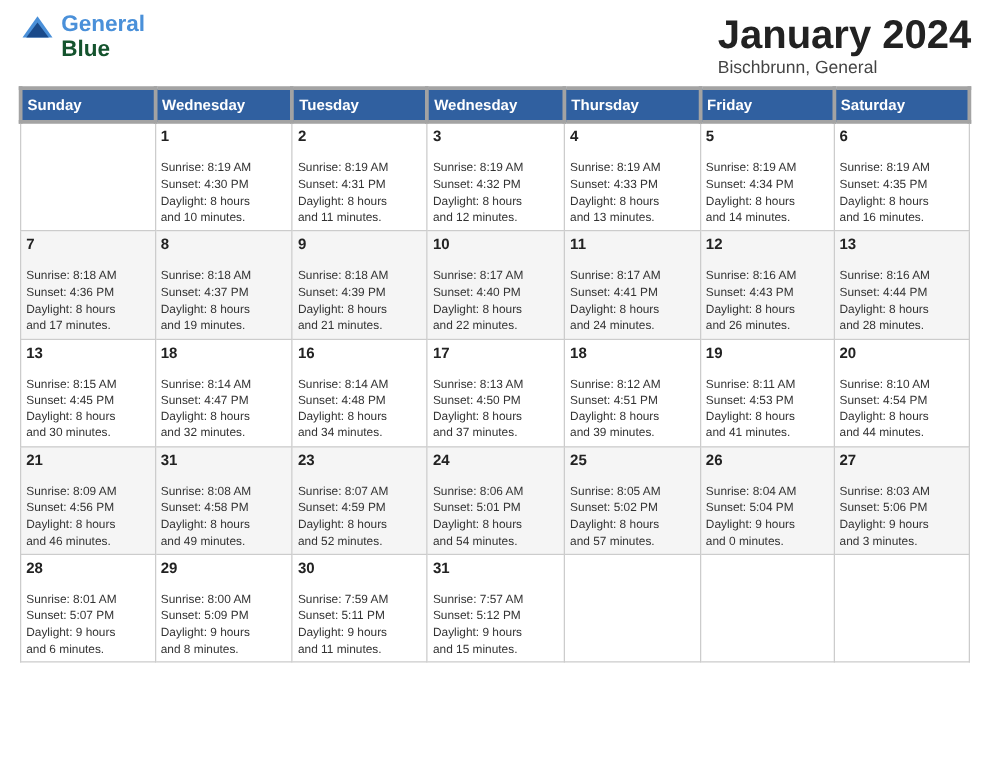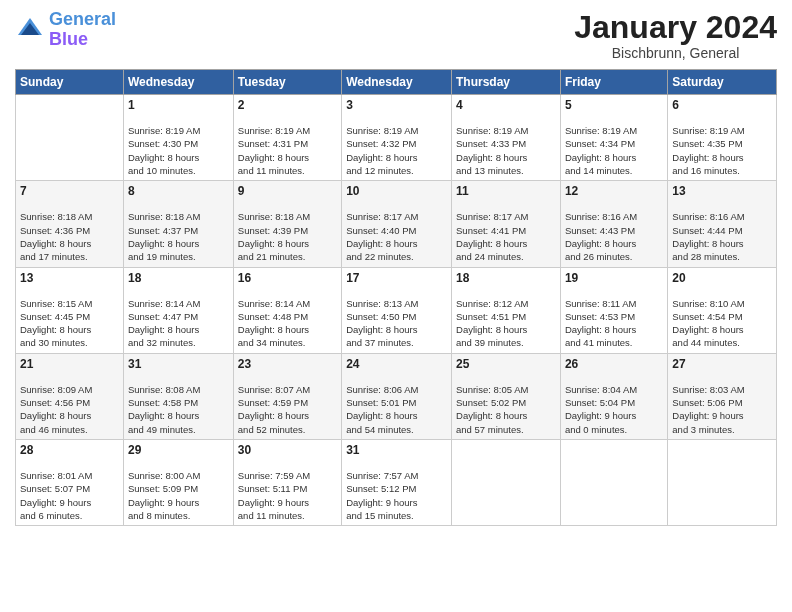--- a/index.html
+++ b/index.html
@@ -17,38 +17,38 @@
       padding: 10px 15px;
     }
     .header {
       display: flex;
       justify-content: space-between;
       align-items: flex-start;
       margin-bottom: 8px;
     }
     .logo {
       display: flex;
-      align-items: center;
+      align-items: flex-start;
       gap: 4px;
     }
     .logo-text {
       font-size: 18px;
       font-weight: bold;
       color: #1a4a8a;
       line-height: 1.1;
     }
     .logo-text span {
       color: #4a90d9;
     }
     .logo-icon {
       width: 30px;
       height: 30px;
     }
     .title-block {
-      text-align: center;
+      text-align: left;
     }
     .month-title {
       font-size: 32px;
       font-weight: bold;
       color: #222;
       line-height: 1.1;
     }
     .location {
       font-size: 14px;
       color: #444;
@@ -58,21 +58,21 @@
       border-collapse: collapse;
       font-size: 10px;
     }
     thead th {
       background: #3060a0;
       color: #fff;
       padding: 5px 4px;
       text-align: left;
       font-size: 12px;
       font-weight: bold;
-      border: 1px solid #a3a3a3;
+      border: 3px solid #a3a3a3;
     }
     tbody td {
       border: 1px solid #ccc;
       vertical-align: top;
       padding: 3px 4px;
       width: 113px;
       height: 82px;
       background: #fff;
     }
     tbody tr:nth-child(even) td {
@@ -100,21 +100,21 @@
 
 <div class="page">
   <div class="header">
     <div class="logo">
       <svg class="logo-icon" viewBox="0 0 30 30">
         <polygon points="15,3 27,20 3,20" fill="#4a90d9"></polygon>
         <polygon points="15,8 24,20 6,20" fill="#1a4a8a"></polygon>
       </svg>
       <div class="logo-text">
         <div><span>General</span></div>
-        <div><span style="color:#8b5cf6">Blue</span></div>
+        <div><span style="color:#14532d">Blue</span></div>
       </div>
     </div>
     <div class="title-block">
       <div class="month-title">January 2024</div>
       <div class="location">Bischbrunn, General</div>
     </div>
   </div>
 
   <table>
     <thead>

